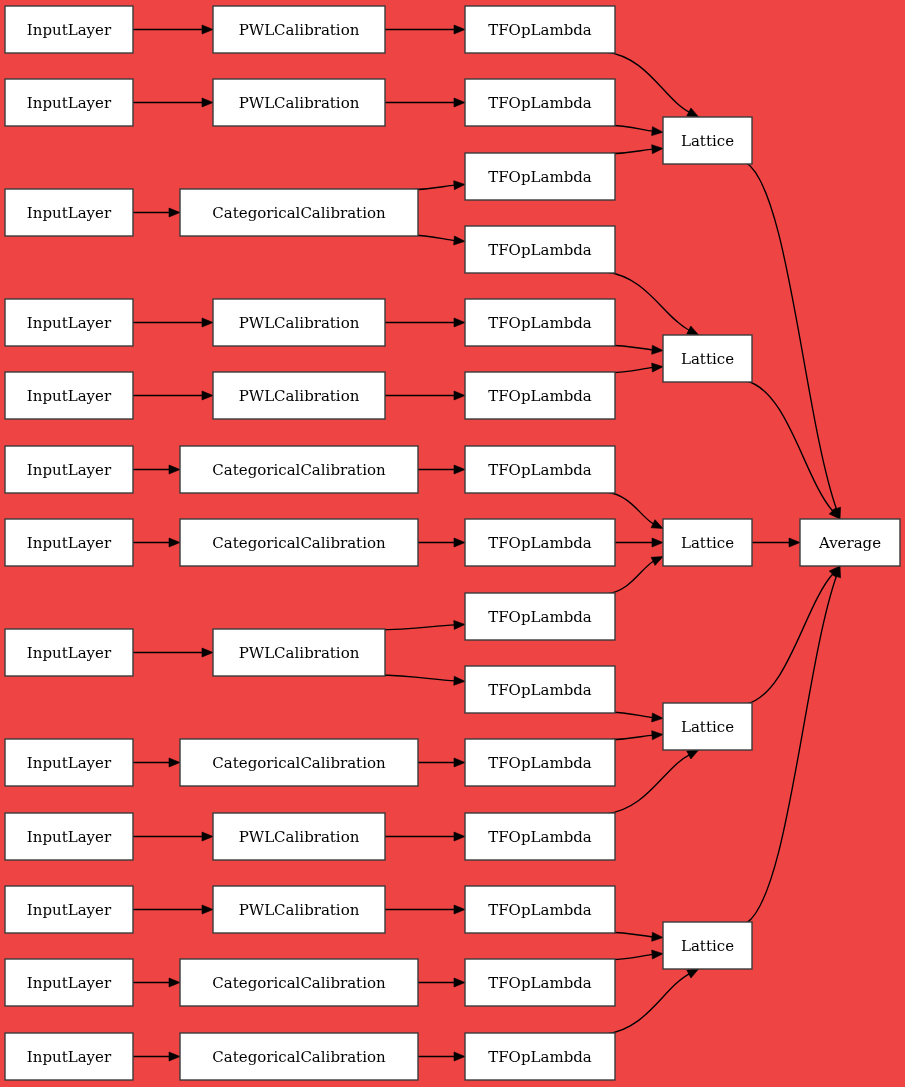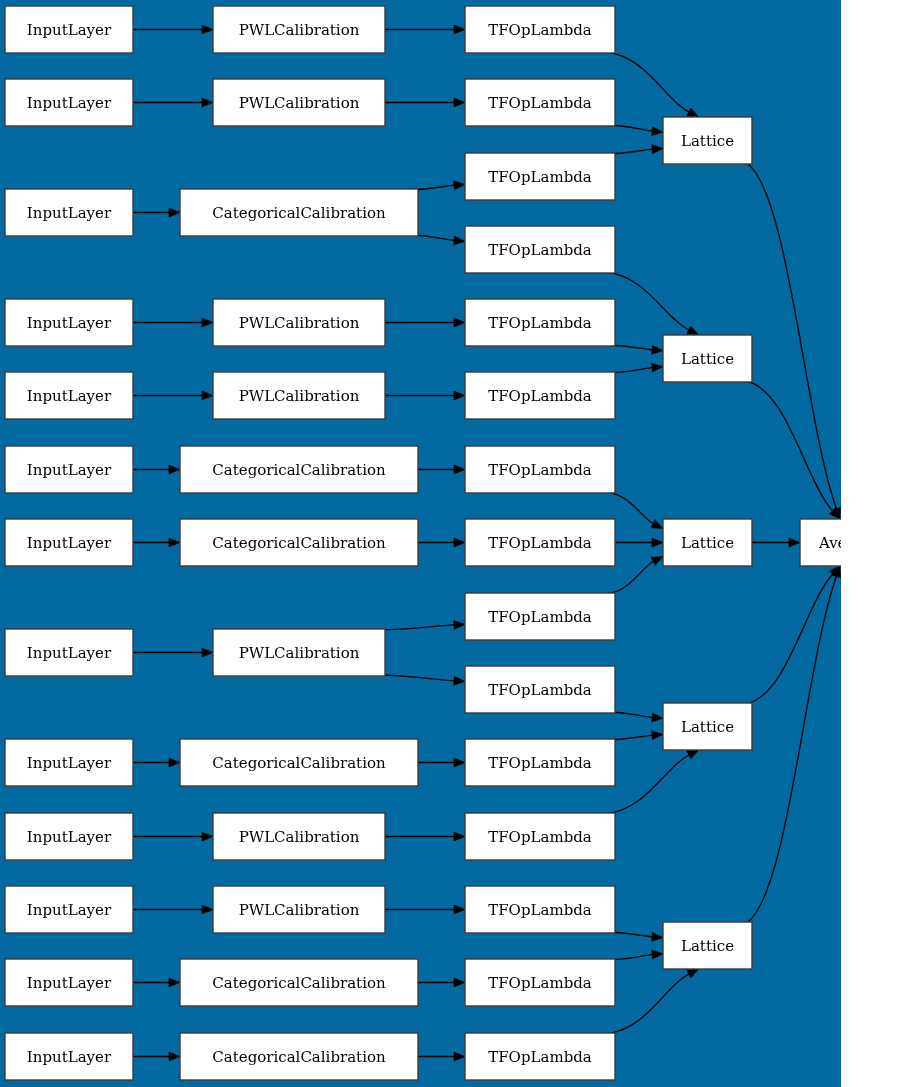--- a/index.html
+++ b/index.html
@@ -2,23 +2,23 @@
 <html><head>
 <meta charset="utf-8">
 <style>
   html, body {
     margin: 0;
     padding: 0;
     background: #ffffff;
   }
   #canvas-wrap {
     position: relative;
-    width: 841px;
+    width: 905px;
     height: 1087px;
-    background: #0369a1;
+    background: #ef4444;
     overflow: hidden;
     font-family: "DejaVu Serif", "Liberation Serif", serif;
     text-align: right;
   }
   svg#graph {
     display: block;
     width: 905px;
     height: 1087px;
   }
   .node-box {

